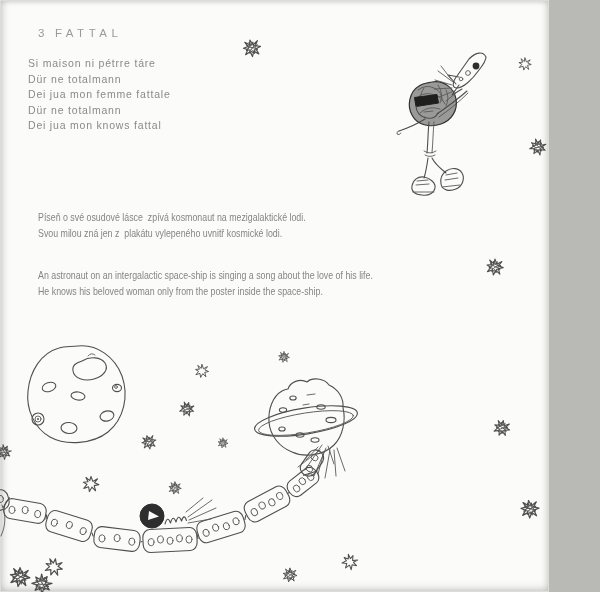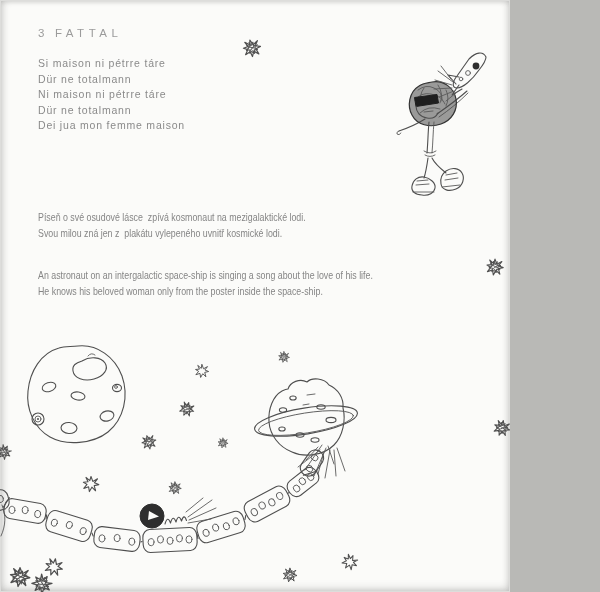--- a/index.html
+++ b/index.html
@@ -1,53 +1,53 @@
 <!DOCTYPE html>
 <html><head>
 <meta charset="utf-8">
 <style>
   html,body{margin:0;padding:0;background:#b9b9b6;}
   .page{
-    position:relative;width:510px;height:592px;overflow:hidden;
+    position:relative;width:549px;height:592px;overflow:hidden;
     background:#fbfbf9;
     box-shadow: inset 0 0 0 1px #dddddb,
                 inset 4px 0 7px rgba(0,0,0,.10),
                 inset -3px 0 6px rgba(0,0,0,.09),
                 inset 0 -4px 8px rgba(0,0,0,.12),
                 inset 0 3px 5px rgba(0,0,0,.06);
     font-family:"Liberation Sans", sans-serif;
   }
   .title{
     position:absolute;left:38px;top:27px;
     font-size:11.5px;color:#9b9b9b;letter-spacing:4.5px;font-weight:400;
   }
   .title .num{margin-right:6px;}
   .lyrics{
-    position:absolute;left:38px;top:56px;color:#8a8a8a;
+    position:absolute;left:28px;top:56px;color:#8a8a8a;
     font-size:10.5px;letter-spacing:.8px;line-height:15.6px;white-space:pre;
   }
   .caption{
     position:absolute;left:38px;color:#858585;
     font-size:10.5px;line-height:15.6px;white-space:pre;
     transform:scaleX(.84);transform-origin:left top;
   }
   .caption.cs{top:210px;}
   .caption.en{top:268px;}
   svg.art{position:absolute;left:0;top:0;}
   .ink{stroke:#4f4f4f;fill:none;stroke-width:1.1;stroke-linecap:round;stroke-linejoin:round;}
   .ink-thin{stroke:#5a5a5a;fill:none;stroke-width:.9;stroke-linecap:round;}
 </style>
 </head>
 <body>
 
 <div class="page">
 
   <div class="title"><span class="num">3</span><span>FATTAL</span></div>
 
-  <div class="lyrics"><div>Si maison ni pétrre táre</div><div>Dür ne totalmann</div><div>Ni maison ni pétrre táre</div><div>Dür ne totalmann</div><div>Dei jua mon femme maison</div></div>
+  <div class="lyrics"><div>Si maison ni pétrre táre</div><div>Dür ne totalmann</div><div>Dei jua mon femme fattale</div><div>Dür ne totalmann</div><div>Dei jua mon knows fattal</div></div>
   <div class="caption cs"><div>Píseň o své osudové lásce  zpívá kosmonaut na mezigalaktické lodi.</div><div>Svou milou zná jen z  plakátu vylepeného uvnitř kosmické lodi.</div></div>
   <div class="caption en"><div>An astronaut on an intergalactic space-ship is singing a song about the love of his life.</div><div>He knows his beloved woman only from the poster inside the space-ship.</div></div>
 
   <svg class="art" width="600" height="592" viewBox="0 0 600 592">
     <defs>
       <g id="star-outline">
         <path class="ink" d="M0,-7.5 L1.8,-2.6 L6.5,-5.2 L3.4,-1.2 L7.8,0.6 L3.2,1.6 L4.6,6.8 L0.9,3.2 L-1.6,7.6 L-2.4,2.8 L-7.2,4.4 L-4,0.4 L-7.6,-1.8 L-3,-2.2 L-5,-6.6 L-1.2,-3.4 Z"></path>
       </g>
       <g id="star-scribble">
         <path class="ink" d="M0,-7.5 L1.8,-2.6 L6.5,-5.2 L3.4,-1.2 L7.8,0.6 L3.2,1.6 L4.6,6.8 L0.9,3.2 L-1.6,7.6 L-2.4,2.8 L-7.2,4.4 L-4,0.4 L-7.6,-1.8 L-3,-2.2 L-5,-6.6 L-1.2,-3.4 Z"></path>

